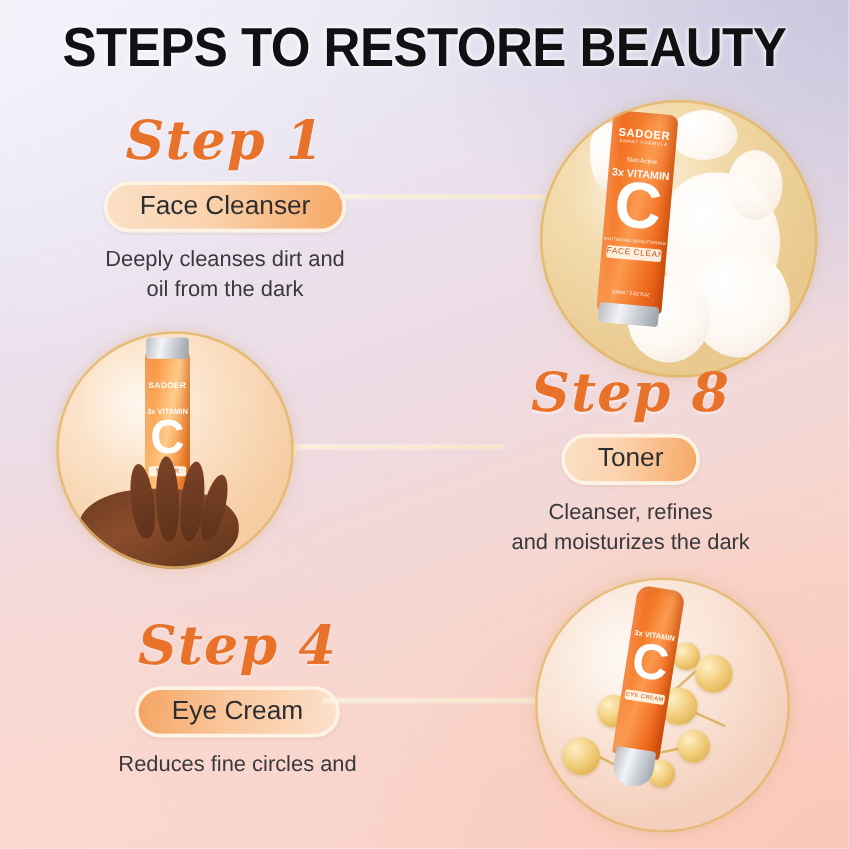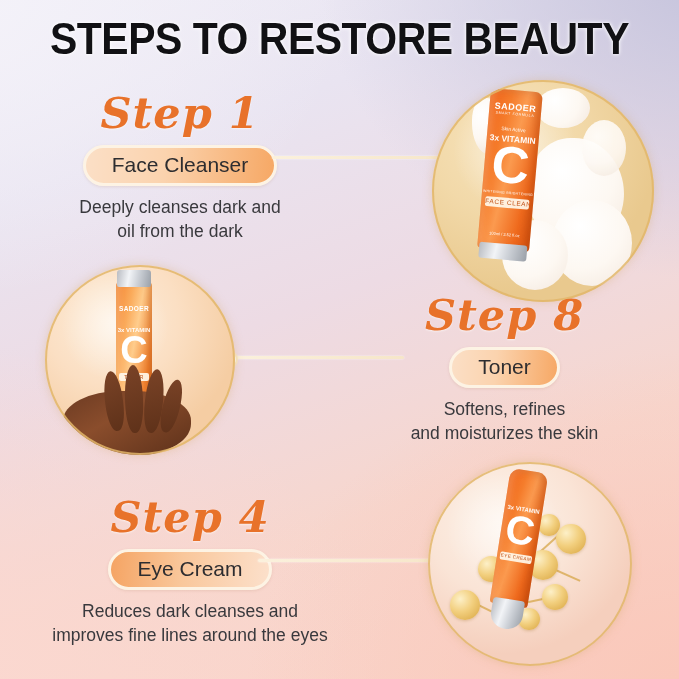--- a/index.html
+++ b/index.html
@@ -126,21 +126,21 @@
 
 <div id="poster">
 
   <div id="title">STEPS TO RESTORE BEAUTY</div>
 
   <div class="step-text" style="left:0;top:88px;width:360px;text-align:center;">
     <div class="step-kicker">Step 1</div>
     <div style="margin-top:7px;">
       <span class="pill g-ltr">Face Cleanser</span>
     </div>
-    <div class="desc" style="margin-top:10px;">Deeply cleanses dark and</div>
+    <div class="desc" style="margin-top:10px;">Deeply cleanses dirt and</div>
     <div class="desc">oil from the dark</div>
   </div>
 
   <div class="connector" style="left:272px;top:156px;width:180px;"></div>
   <div class="node" style="left:438px;top:150px;">
     <i></i>
   </div>
 
   <div class="circle c1-bg" style="left:432px;top:80px;width:222px;height:222px;">
     <div class="glow" style="left:18px;top:10px;width:130px;height:120px;"></div>
@@ -165,22 +165,22 @@
       <div class="tube-cap" style="left:2px;right:2px;bottom:-10px;height:16px;"></div>
     </div>
   </div>
   <div class="ring" style="left:432px;top:80px;width:218px;height:218px;"></div>
 
   <div class="step-text" style="left:330px;top:290px;width:349px;text-align:center;">
     <div class="step-kicker">Step 8</div>
     <div style="margin-top:7px;">
       <span class="pill g-ltr">Toner</span>
     </div>
-    <div class="desc" style="margin-top:10px;">Softens, refines</div>
-    <div class="desc">and moisturizes the skin</div>
+    <div class="desc" style="margin-top:10px;">Cleanser, refines</div>
+    <div class="desc">and moisturizes the dark</div>
   </div>
 
   <div class="connector" style="left:228px;top:356px;width:176px;"></div>
   <div class="node" style="left:219px;top:350px;">
     <i></i>
   </div>
 
   <div class="circle c2-bg" style="left:45px;top:265px;width:190px;height:190px;">
     <div class="glow" style="left:14px;top:10px;width:112px;height:104px;"></div>
 
@@ -199,22 +199,21 @@
     <div class="finger" style="left:100px;top:104px;width:18px;height:64px;transform:rotate(6deg);"></div>
     <div class="finger" style="left:118px;top:114px;width:17px;height:54px;transform:rotate(14deg);"></div>
   </div>
   <div class="ring" style="left:45px;top:265px;width:186px;height:186px;"></div>
 
   <div class="step-text" style="left:0;top:492px;width:380px;text-align:center;">
     <div class="step-kicker">Step 4</div>
     <div style="margin-top:7px;">
       <span class="pill g-rtl">Eye Cream</span>
     </div>
-    <div class="desc" style="margin-top:10px;">Reduces dark cleanses and</div>
-    <div class="desc">improves fine lines around the eyes</div>
+    <div class="desc" style="margin-top:10px;">Reduces fine circles and</div>
   </div>
 
   <div class="connector" style="left:258px;top:559px;width:186px;"></div>
   <div class="node" style="left:430px;top:553px;">
     <i></i>
   </div>
 
   <div class="circle c3-bg" style="left:428px;top:462px;width:204px;height:204px;">
     <div class="glow" style="left:16px;top:12px;width:120px;height:112px;"></div>
 

